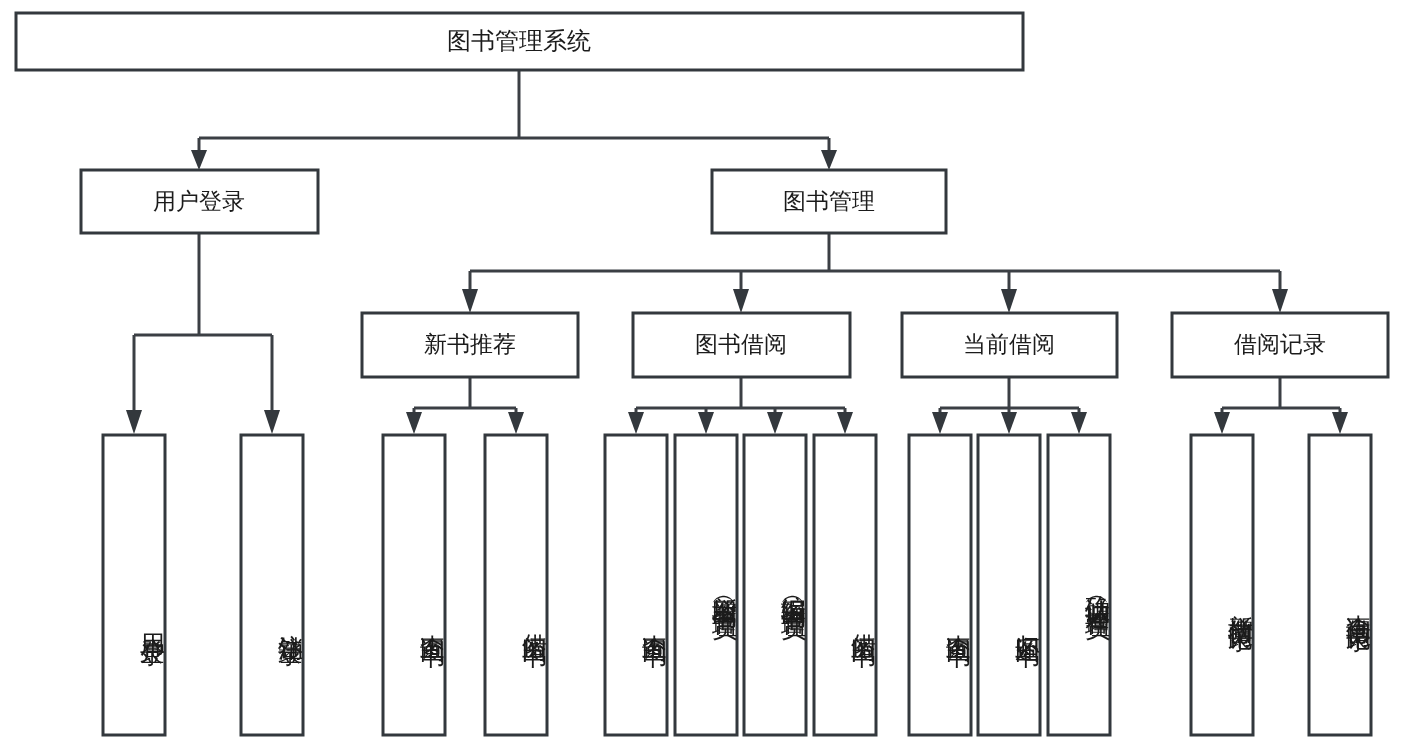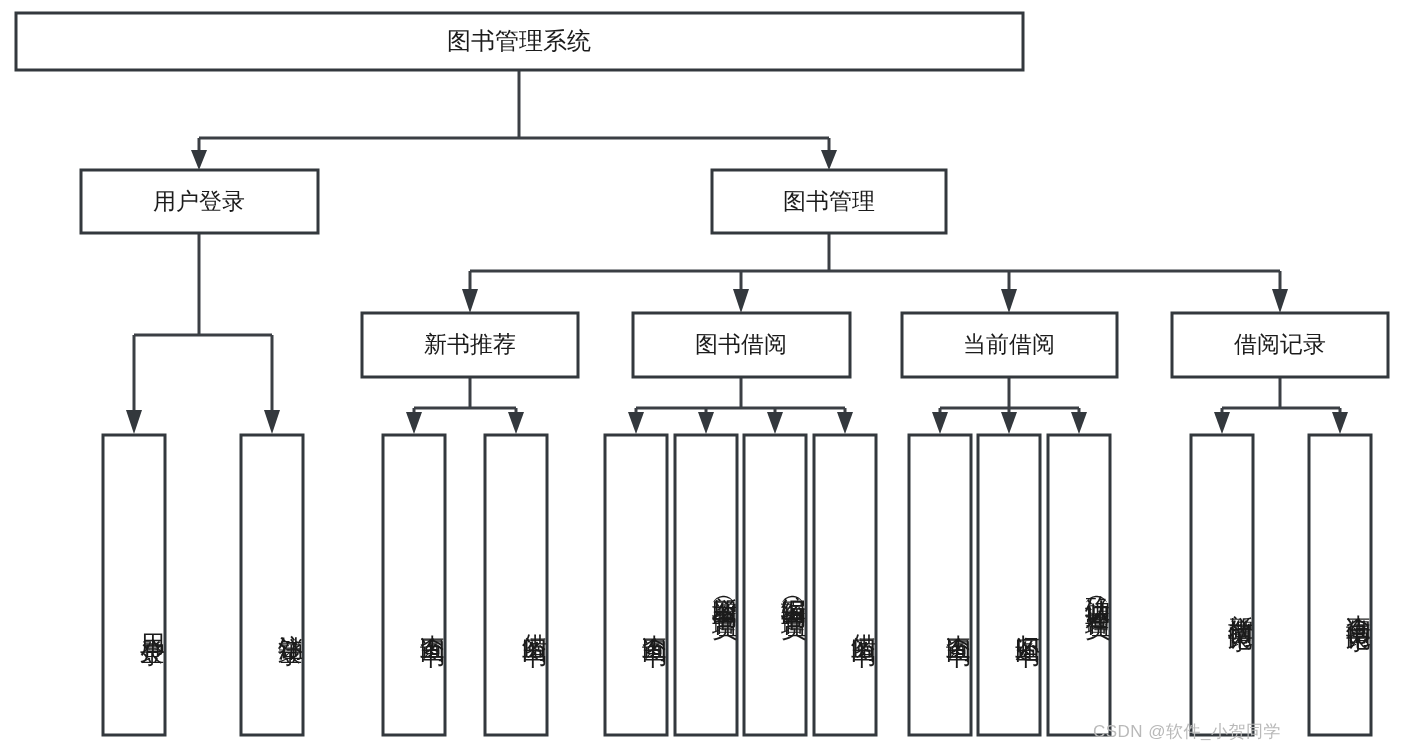--- a/index.html
+++ b/index.html
@@ -206,14 +206,13 @@
   <div class="leaf-label" style="left:744px; top:443px; width:62px; height:292px;">编辑图书（管理员）</div>
   <div class="leaf-label" style="left:814px; top:505px; width:62px; height:230px;">借阅图书</div>
 
   <div class="leaf-label" style="left:909px; top:505px; width:62px; height:230px;">查询图书</div>
   <div class="leaf-label" style="left:978px; top:505px; width:62px; height:230px;">归还图书</div>
   <div class="leaf-label" style="left:1048px; top:443px; width:62px; height:292px;">确认归还（管理员）</div>
 
   <div class="leaf-label" style="left:1191px; top:470px; width:62px; height:265px;">新增借阅记录</div>
   <div class="leaf-label" style="left:1309px; top:470px; width:62px; height:265px;">查询借阅记录</div>
 
-  <div class="watermark">CSDN @软件_小贺同学</div>
 </div>
 
 </body></html>

